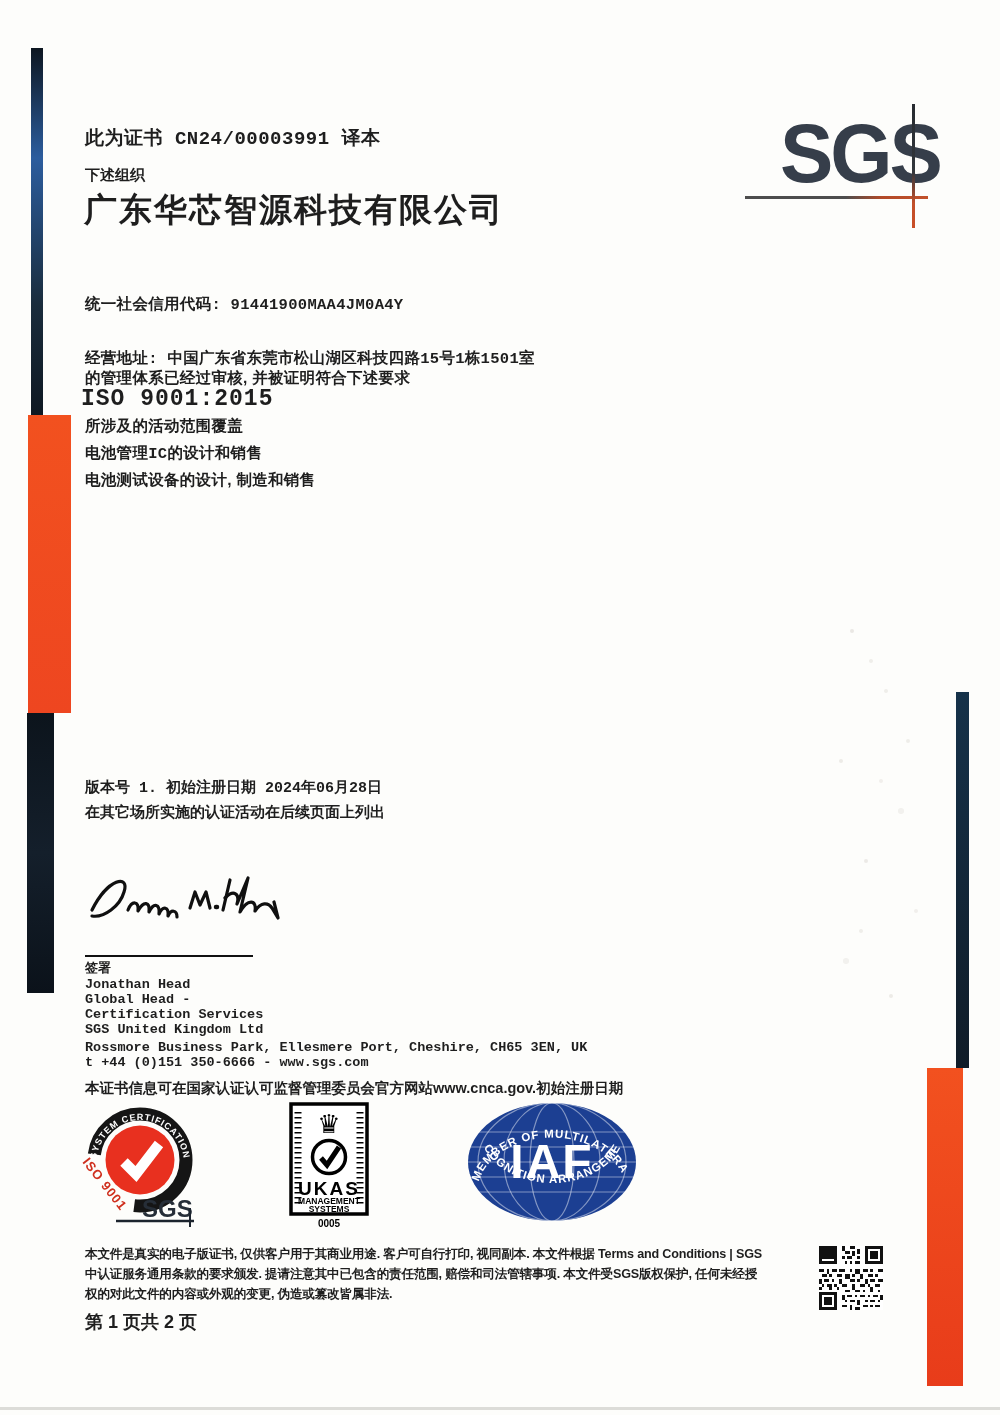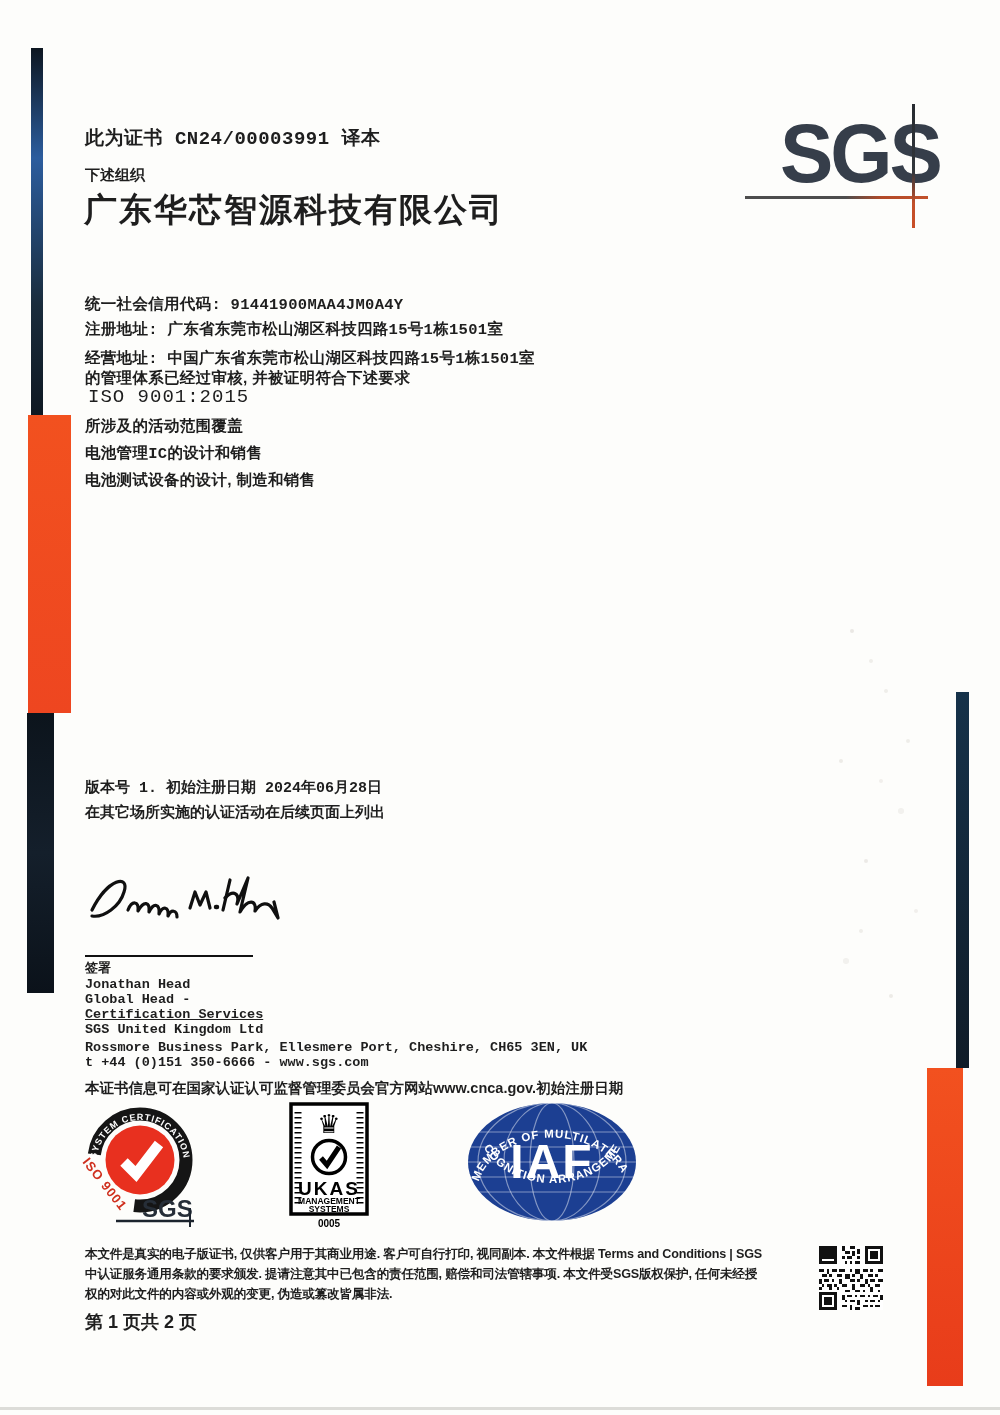--- a/index.html
+++ b/index.html
@@ -17,21 +17,21 @@
   .sgs-wordmark{left:780px;top:108px;font-size:80px;font-weight:bold;color:#363e4a;
     letter-spacing:-3px;transform:scaleY(1.04);font-family:"Liberation Sans",sans-serif;}
   .sgs-hline{left:745px;top:196px;width:183px;height:3px;
     background:linear-gradient(90deg,#4d4d4d 0%,#4d4d4d 55%,#b34a28 75%,#c2512b 100%);}
   .sgs-vline{left:912px;top:104px;width:3px;height:124px;
     background:linear-gradient(180deg,#272b30 0%,#33373c 55%,#c2502a 80%,#c94e26 100%);}
   .t-cert{left:85px;top:125px;font-size:19px;font-weight:600;letter-spacing:.5px;}
   .t-intro{left:85px;top:166px;font-size:15px;font-weight:700;}
   .t-company{left:84px;top:188px;font-size:33px;font-weight:800;letter-spacing:2px;}
   .t-body{font-size:15.5px;font-weight:700;letter-spacing:.3px;}
-  .t-iso{left:88px;top:386px;font-size:19px;font-weight:normal;letter-spacing:1px;}
+  .t-iso{left:81px;top:386px;font-size:23px;font-weight:bold;letter-spacing:1px;}
   .t-val{font-size:15px;font-weight:700;}
   .sig-line{left:85px;top:955px;width:168px;height:2px;background:#111;}
   .t-sign-label{left:85px;top:959px;font-size:13px;font-weight:700;}
   .t-sig{font-size:13.5px;font-weight:700;line-height:15px;}
   .t-verify{left:85px;top:1079px;font-size:14.5px;font-weight:700;}
   .t-footer{font-size:12.6px;font-weight:700;letter-spacing:-.2px;}
   .t-page{left:85px;top:1310px;font-size:18px;font-weight:700;}
   .speckles{left:845px;top:600px;width:2px;height:2px;background:transparent;border-radius:50%;
     box-shadow:6px 30px 0 1px rgba(120,105,90,.14), 40px 90px 0 1px rgba(120,105,90,.10),
       -5px 160px 0 1px rgba(120,105,90,.12), 55px 210px 0 2px rgba(120,105,90,.08),
@@ -57,21 +57,20 @@
 
   <div class="abs sgs-wordmark">SGS</div>
   <div class="abs sgs-hline"></div>
   <div class="abs sgs-vline"></div>
 
   <div class="abs mono t-cert">此为证书 CN24/00003991 译本</div>
   <div class="abs t-intro">下述组织</div>
   <div class="abs t-company">广东华芯智源科技有限公司</div>
 
   <div class="abs mono t-body" style="left:85px;top:294px;">统一社会信用代码: 91441900MAA4JM0A4Y</div>
-  <div class="abs mono t-body" style="left:85px;top:319px;">注册地址: 广东省东莞市松山湖区科技四路15号1栋1501室</div>
   <div class="abs mono t-body" style="left:85px;top:348px;">经营地址: 中国广东省东莞市松山湖区科技四路15号1栋1501室</div>
   <div class="abs t-body" style="left:85px;top:368px;">的管理体系已经过审核, 并被证明符合下述要求</div>
   <div class="abs mono t-iso">ISO 9001:2015</div>
 
   <div class="abs t-body" style="left:85px;top:416px;">所涉及的活动范围覆盖</div>
   <div class="abs mono t-body" style="left:85px;top:443px;">电池管理IC的设计和销售</div>
   <div class="abs t-body" style="left:85px;top:470px;">电池测试设备的设计, 制造和销售</div>
 
   <div class="abs mono t-val" style="left:85px;top:778px;">版本号 1. 初始注册日期 2024年06月28日</div>
   <div class="abs t-val" style="left:85px;top:803px;">在其它场所实施的认证活动在后续页面上列出</div>
@@ -84,21 +83,21 @@
       <path d="M138,41 l 1,0" stroke-width="4.5"></path>
       <path d="M152,14 l -7,30"></path>
       <path d="M147,32 c 9,-9 15,-4 12,6 l 11,-26 l -8,34 c 8,-14 17,-12 15,-1 c 6,-9 13,-9 17,-3 l 6,10 l -4,-16"></path>
     </g>
   </svg>
 
   <div class="abs sig-line"></div>
   <div class="abs t-sign-label">签署</div>
   <div class="abs mono t-sig" style="left:85px;top:977px;">Jonathan Head</div>
   <div class="abs mono t-sig" style="left:85px;top:992px;">Global Head -</div>
-  <div class="abs mono t-sig" style="left:85px;top:1007px;text-decoration:underline;">Certification Services</div>
+  <div class="abs mono t-sig" style="left:85px;top:1007px;">Certification Services</div>
   <div class="abs mono t-sig" style="left:85px;top:1022px;">SGS United Kingdom Ltd</div>
   <div class="abs mono t-sig" style="left:85px;top:1040px;">Rossmore Business Park, Ellesmere Port, Cheshire, CH65 3EN, UK</div>
   <div class="abs mono t-sig" style="left:85px;top:1055px;">t +44 (0)151 350-6666 - www.sgs.com</div>
 
   <div class="abs t-verify">本证书信息可在国家认证认可监督管理委员会官方网站www.cnca.gov.初始注册日期</div>
 
   <svg class="abs" style="left:72px;top:1100px;" width="135" height="128" viewBox="0 0 135 128">
     <defs>
         <path id="sgsArc" d="M 24,64 A 44,44 0 0 1 112,64"></path>
       </defs>

